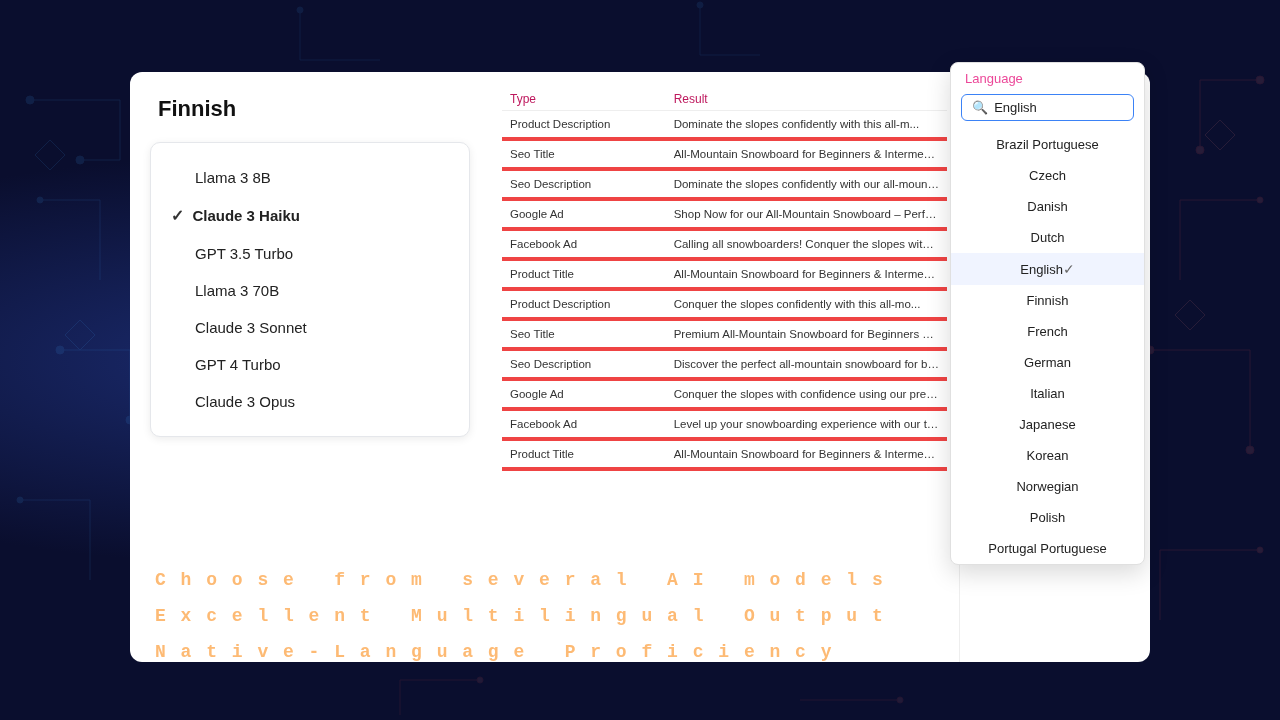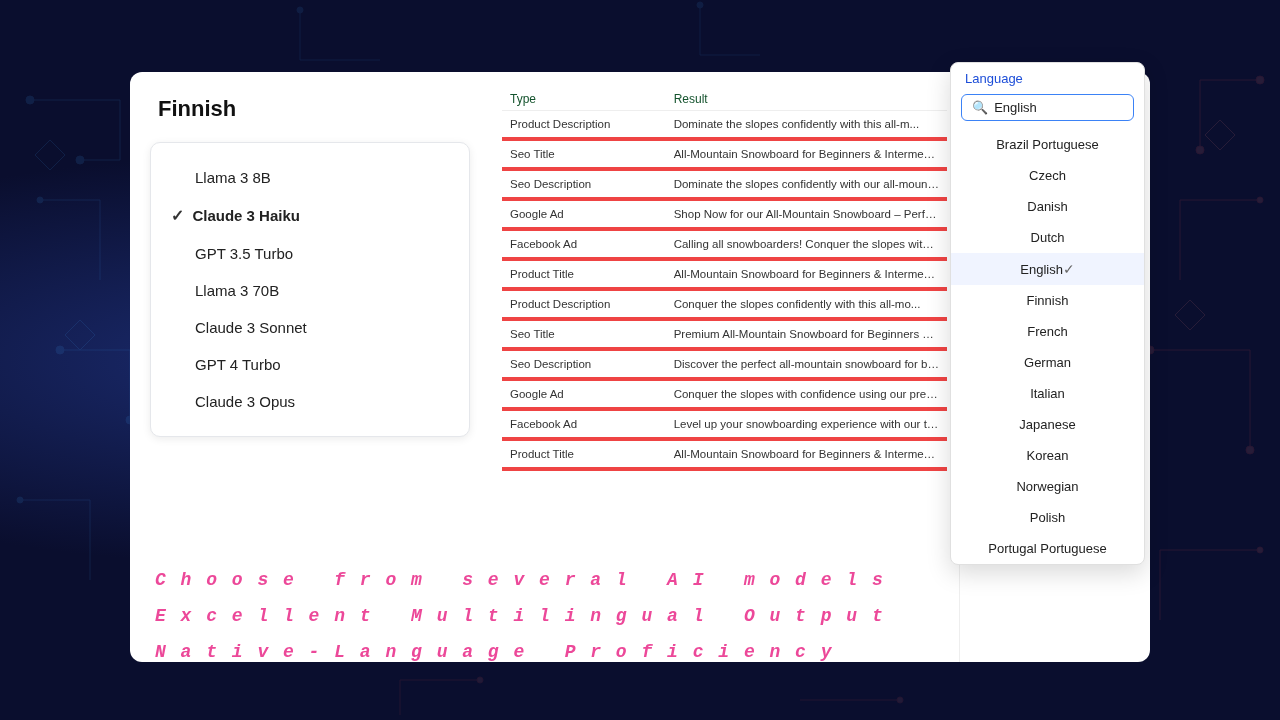--- a/index.html
+++ b/index.html
@@ -97,43 +97,42 @@
       position: absolute;
       bottom: 50px;
       left: 155px;
       z-index: 11;
     }
 
     .bottom-text p {
       font-family: 'Courier New', monospace;
       font-size: 18px;
       font-weight: 700;
-      color: #ec4899;
+      color: #fdba74;
       letter-spacing: 2px;
       line-height: 2;
-      font-style: italic;
     }
 
     
     .results-panel {
       flex: 1;
       padding: 16px 12px;
       overflow: hidden;
       border-right: 1px solid #eee;
     }
 
     .results-table {
       width: 100%;
       border-collapse: collapse;
       font-size: 12px;
     }
 
     .results-table th {
       text-align: left;
-      color: #14532d;
+      color: #be185d;
       font-weight: 500;
       padding: 4px 8px;
       border-bottom: 1px solid #eee;
     }
 
     .results-table td {
       padding: 7px 8px;
       color: #333;
       border-bottom: 4px solid #ef4444;
       white-space: nowrap;
@@ -169,21 +168,21 @@
       border: 1px solid #e0e0e0;
       border-radius: 8px;
       box-shadow: 0 8px 24px rgba(0,0,0,0.15);
       z-index: 100;
       overflow: hidden;
     }
 
     .dropdown-header {
       padding: 8px 14px 4px;
       font-size: 13px;
-      color: #1d4ed8;
+      color: #ec4899;
       font-weight: 500;
       border-bottom: none;
     }
 
     .dropdown-search {
       margin: 4px 10px 8px;
       display: flex;
       align-items: center;
       border: 1.5px solid #3b82f6;
       border-radius: 6px;

